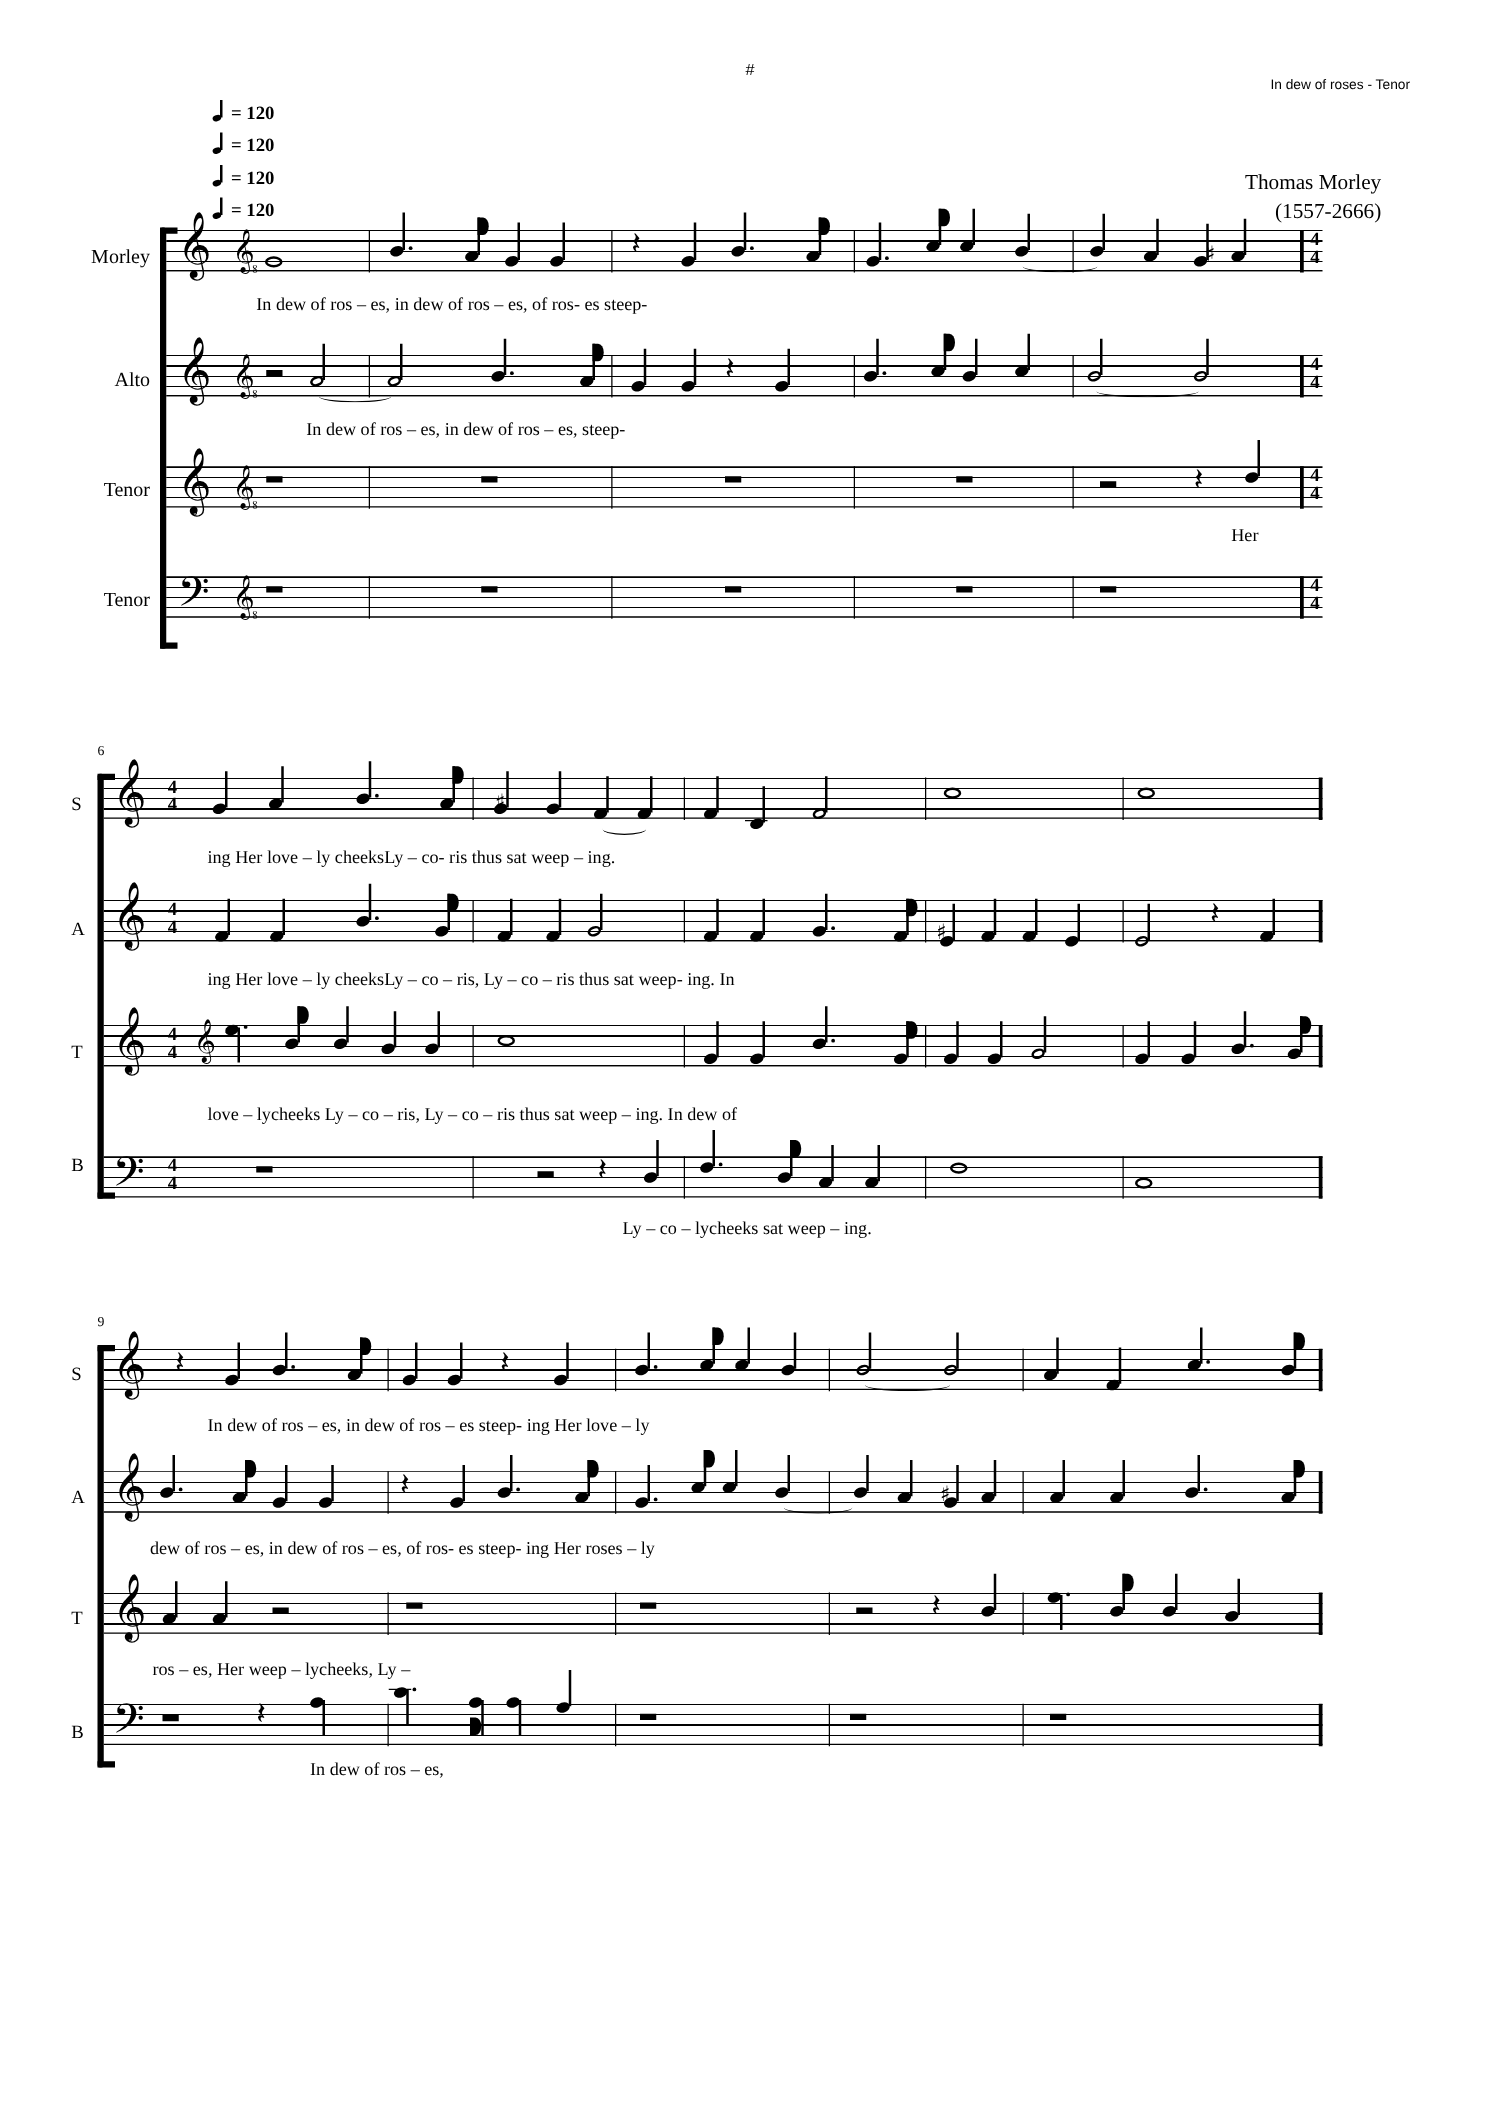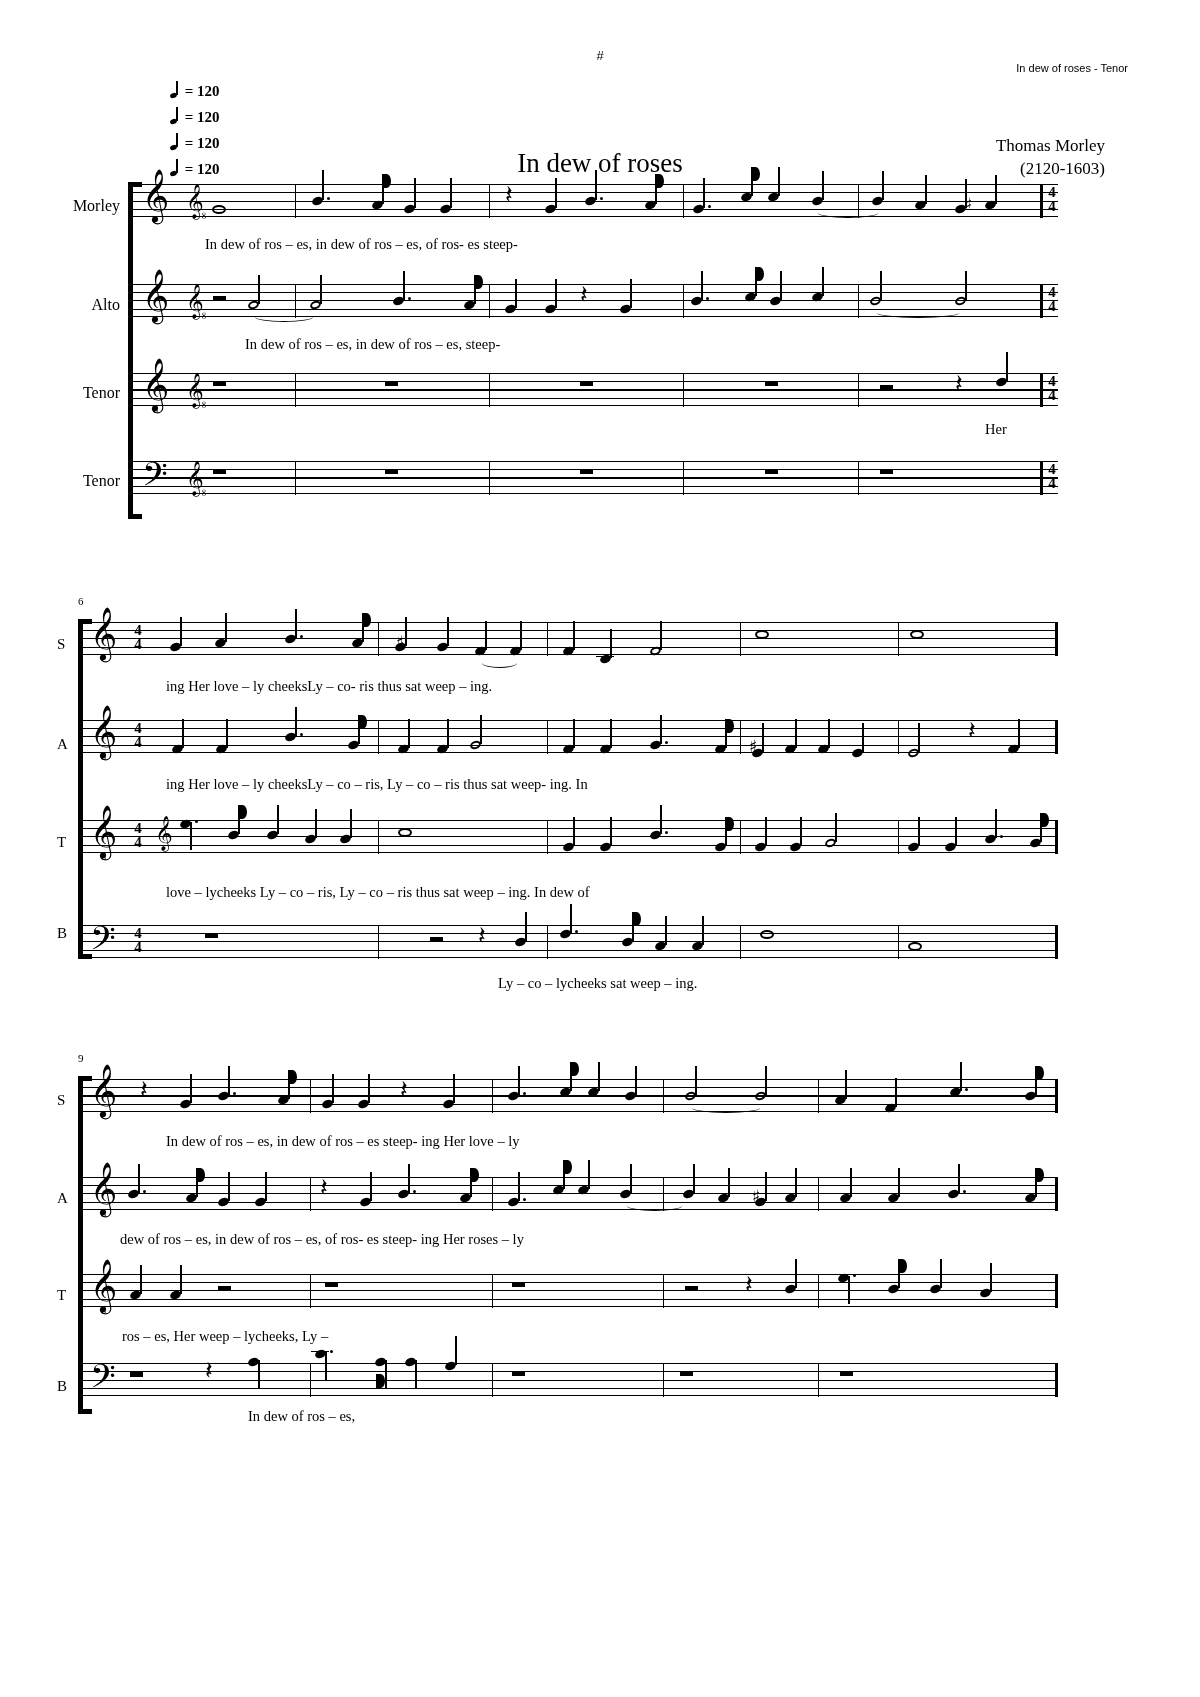--- a/index.html
+++ b/index.html
@@ -258,24 +258,23 @@
   }
 </style>
 </head>
 <body>
 
 <div class="page">
 
   <div class="page-header-center">#</div>
   <div class="page-header-right">In dew of roses - Tenor</div>
 
-  <div class="title">In dew of roses</div>
   <div class="composer">
     <div>Thomas Morley</div>
-    <div>(2120-1603)</div>
+    <div>(1557-2666)</div>
   </div>
 
   <div class="tempo-block">
     <div class="tempo-line"><span class="tempo-note"></span> <span>= 120</span></div>
     <div class="tempo-line"><span class="tempo-note"></span> <span>= 120</span></div>
     <div class="tempo-line"><span class="tempo-note"></span> <span>= 120</span></div>
     <div class="tempo-line"><span class="tempo-note"></span> <span>= 120</span></div>
   </div>
 
   <div class="system" style="left:0; top:0; width:1200px; height:560px;">

